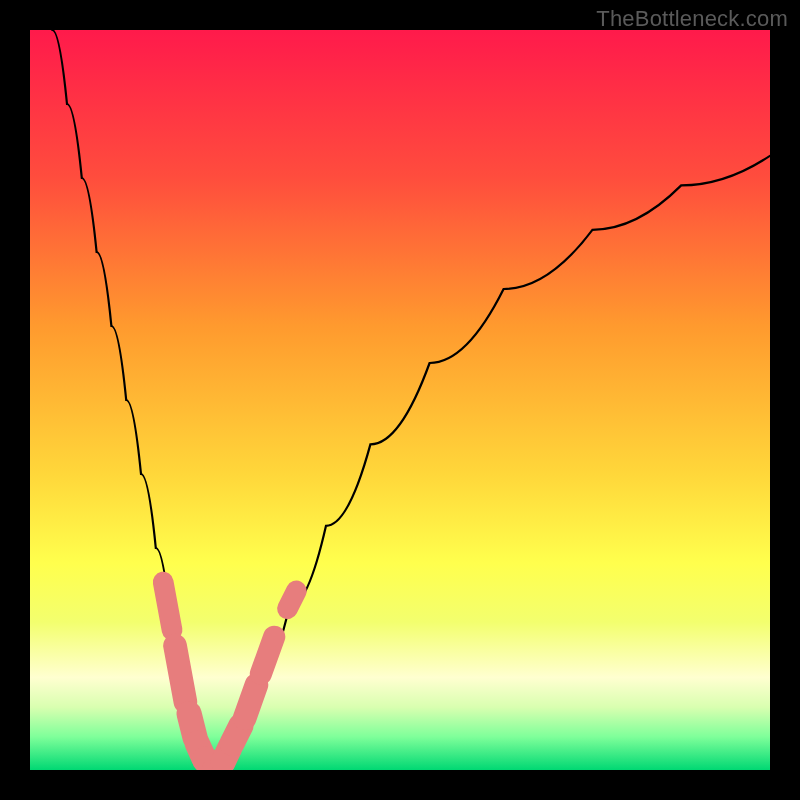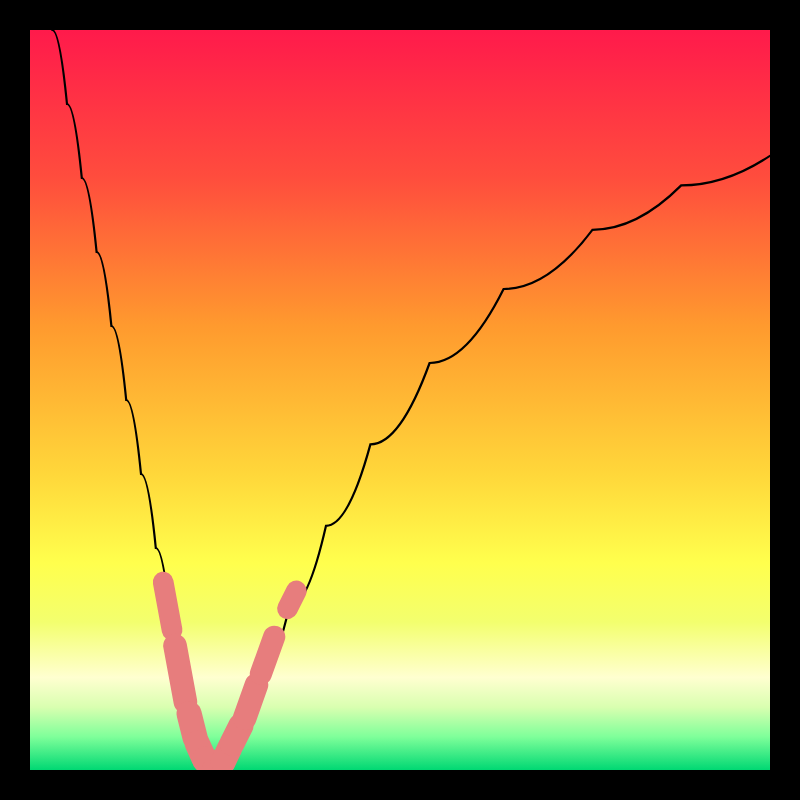--- a/index.html
+++ b/index.html
@@ -89,13 +89,14 @@
           <line x1="193.14000000000001" y1="731.86" x2="199.8" y2="717.8" stroke="#e77d7d" stroke-width="25.16" stroke-linecap="round"></line>
           <line x1="202.02" y1="713.36" x2="210.89999999999998" y2="695.6" stroke="#e77d7d" stroke-width="25.16" stroke-linecap="round"></line>
           <line x1="214.6" y1="688.2" x2="226.44" y2="654.9" stroke="#e77d7d" stroke-width="23.68" stroke-linecap="round"></line>
           <line x1="230.88" y1="643.8" x2="244.20000000000002" y2="606.8" stroke="#e77d7d" stroke-width="22.2" stroke-linecap="round"></line>
           <line x1="257.52" y1="578.6800000000001" x2="266.4" y2="560.9200000000001" stroke="#e77d7d" stroke-width="20.72" stroke-linecap="round"></line>
         </g>
     </svg>
 
   </div>
 
+  <div class="watermark">TheBottleneck.com</div>
 </div>
 
 </body></html>

